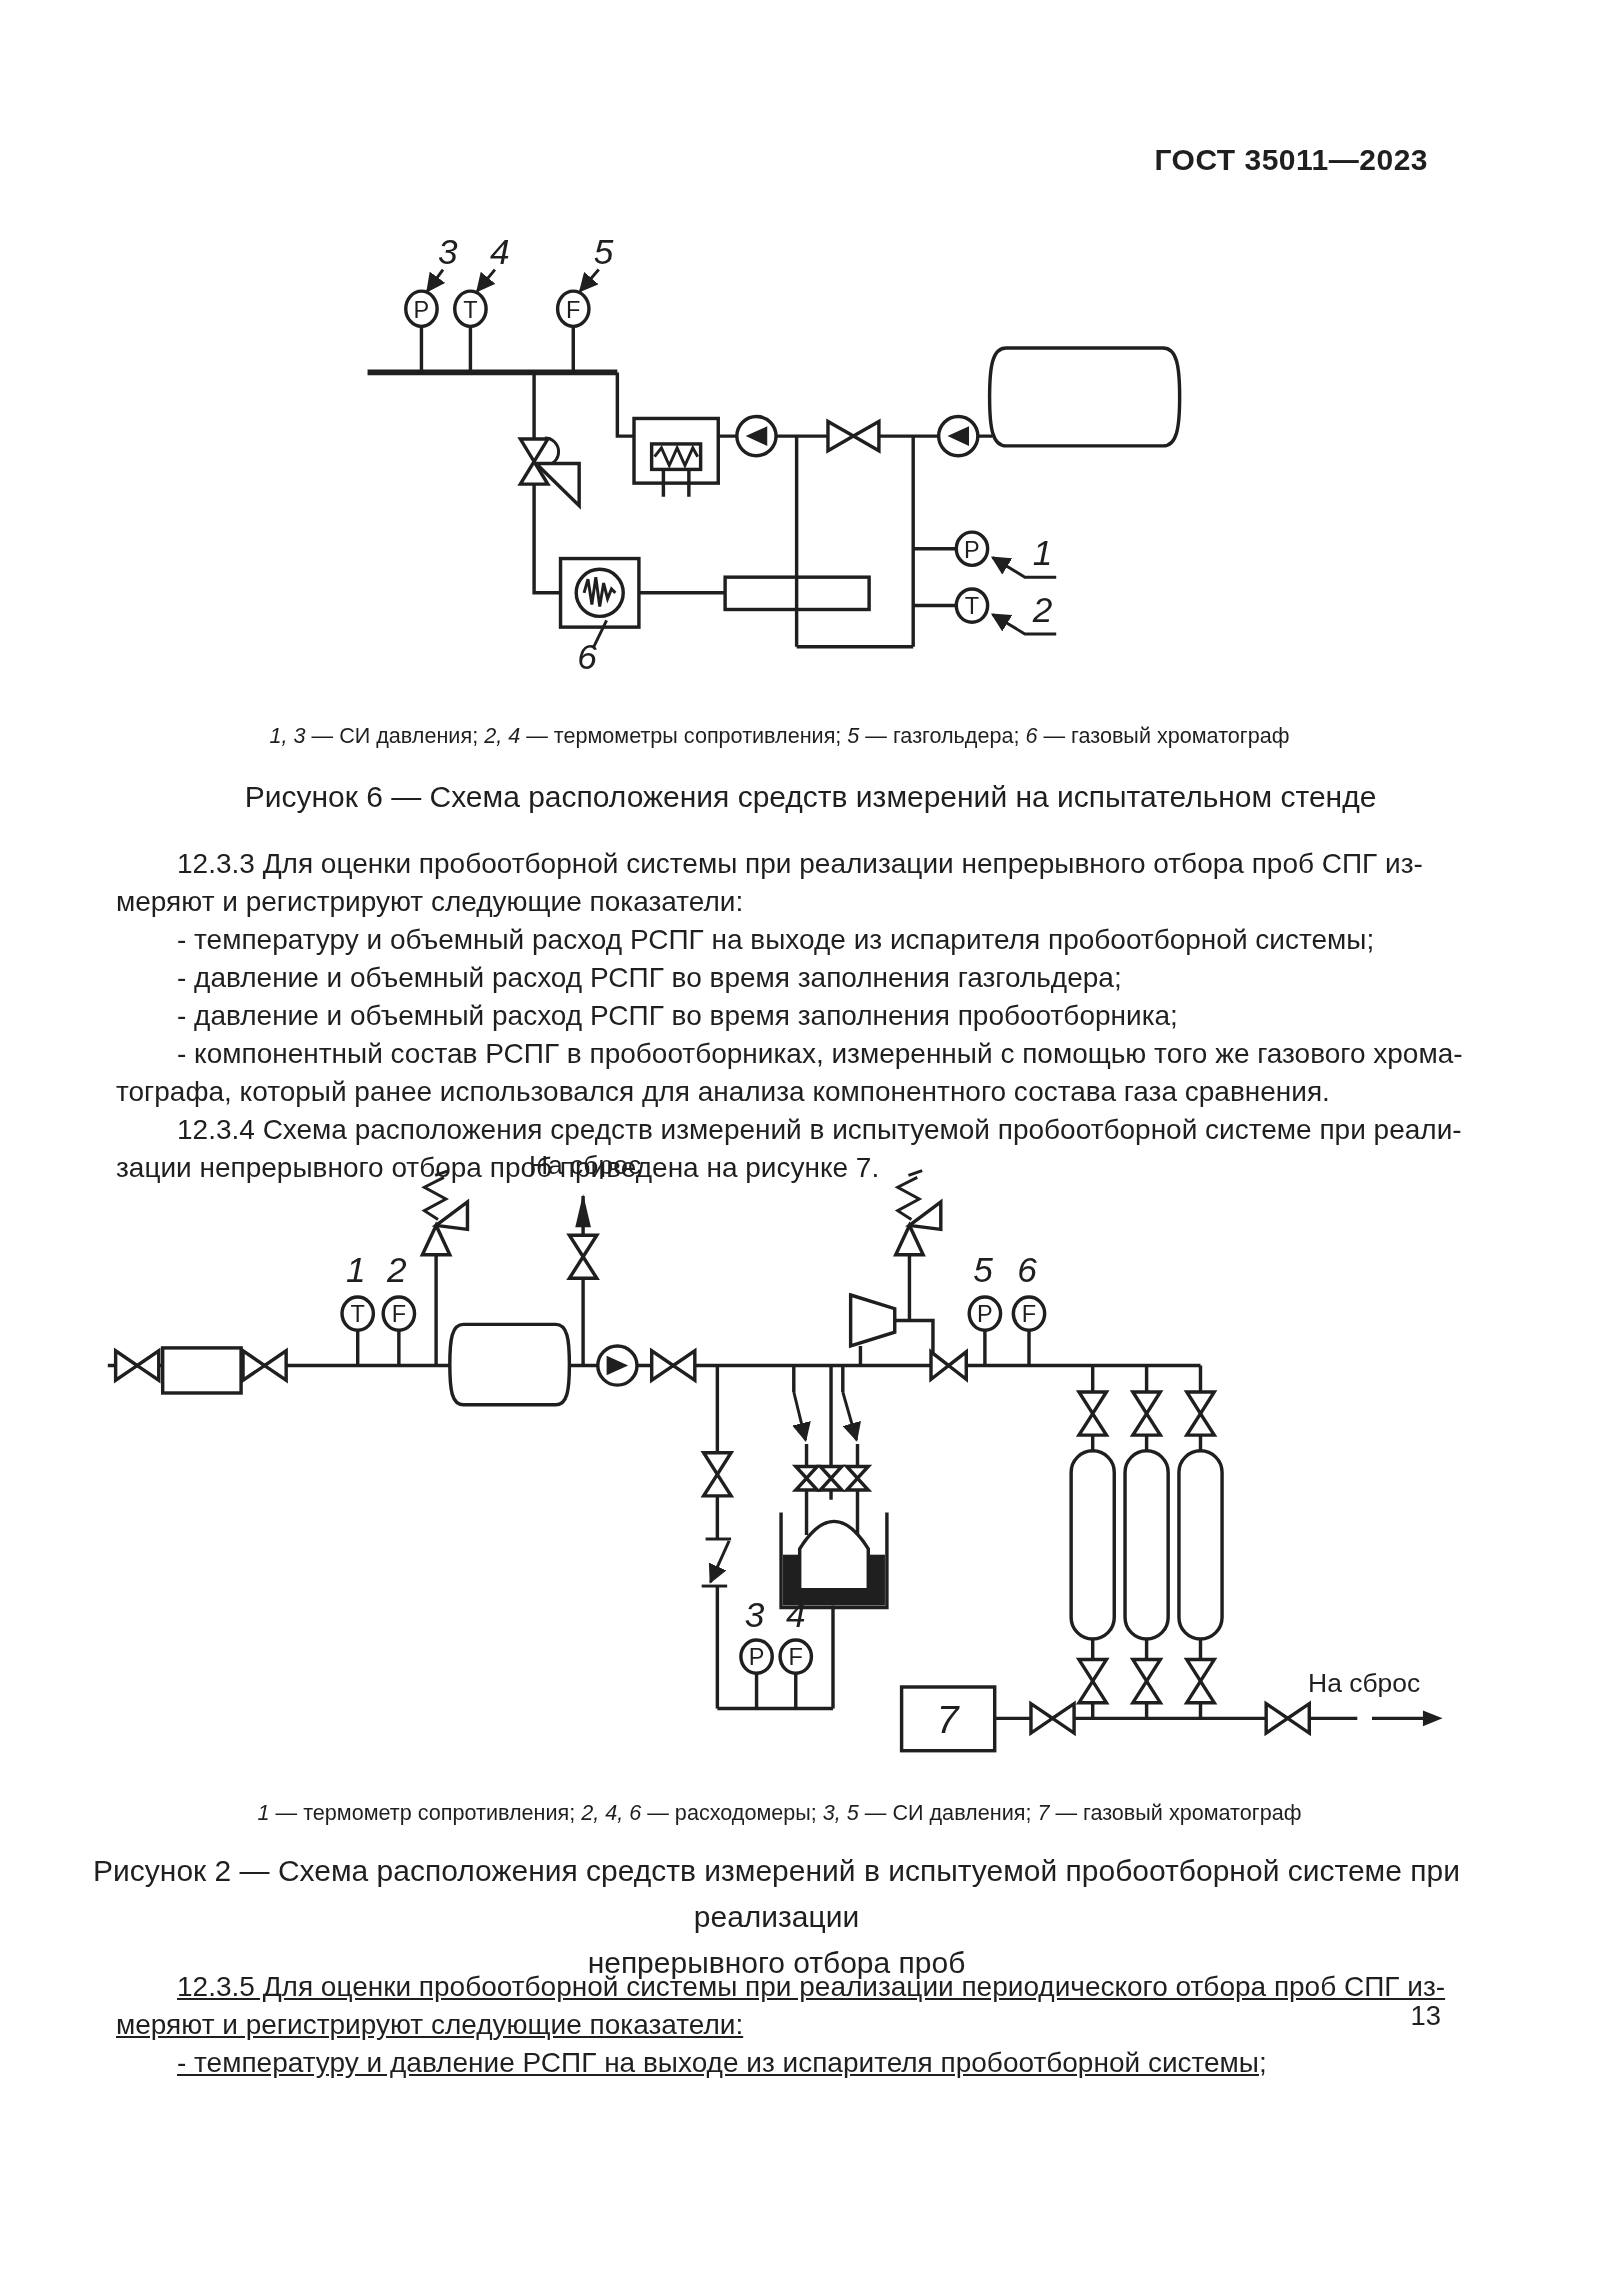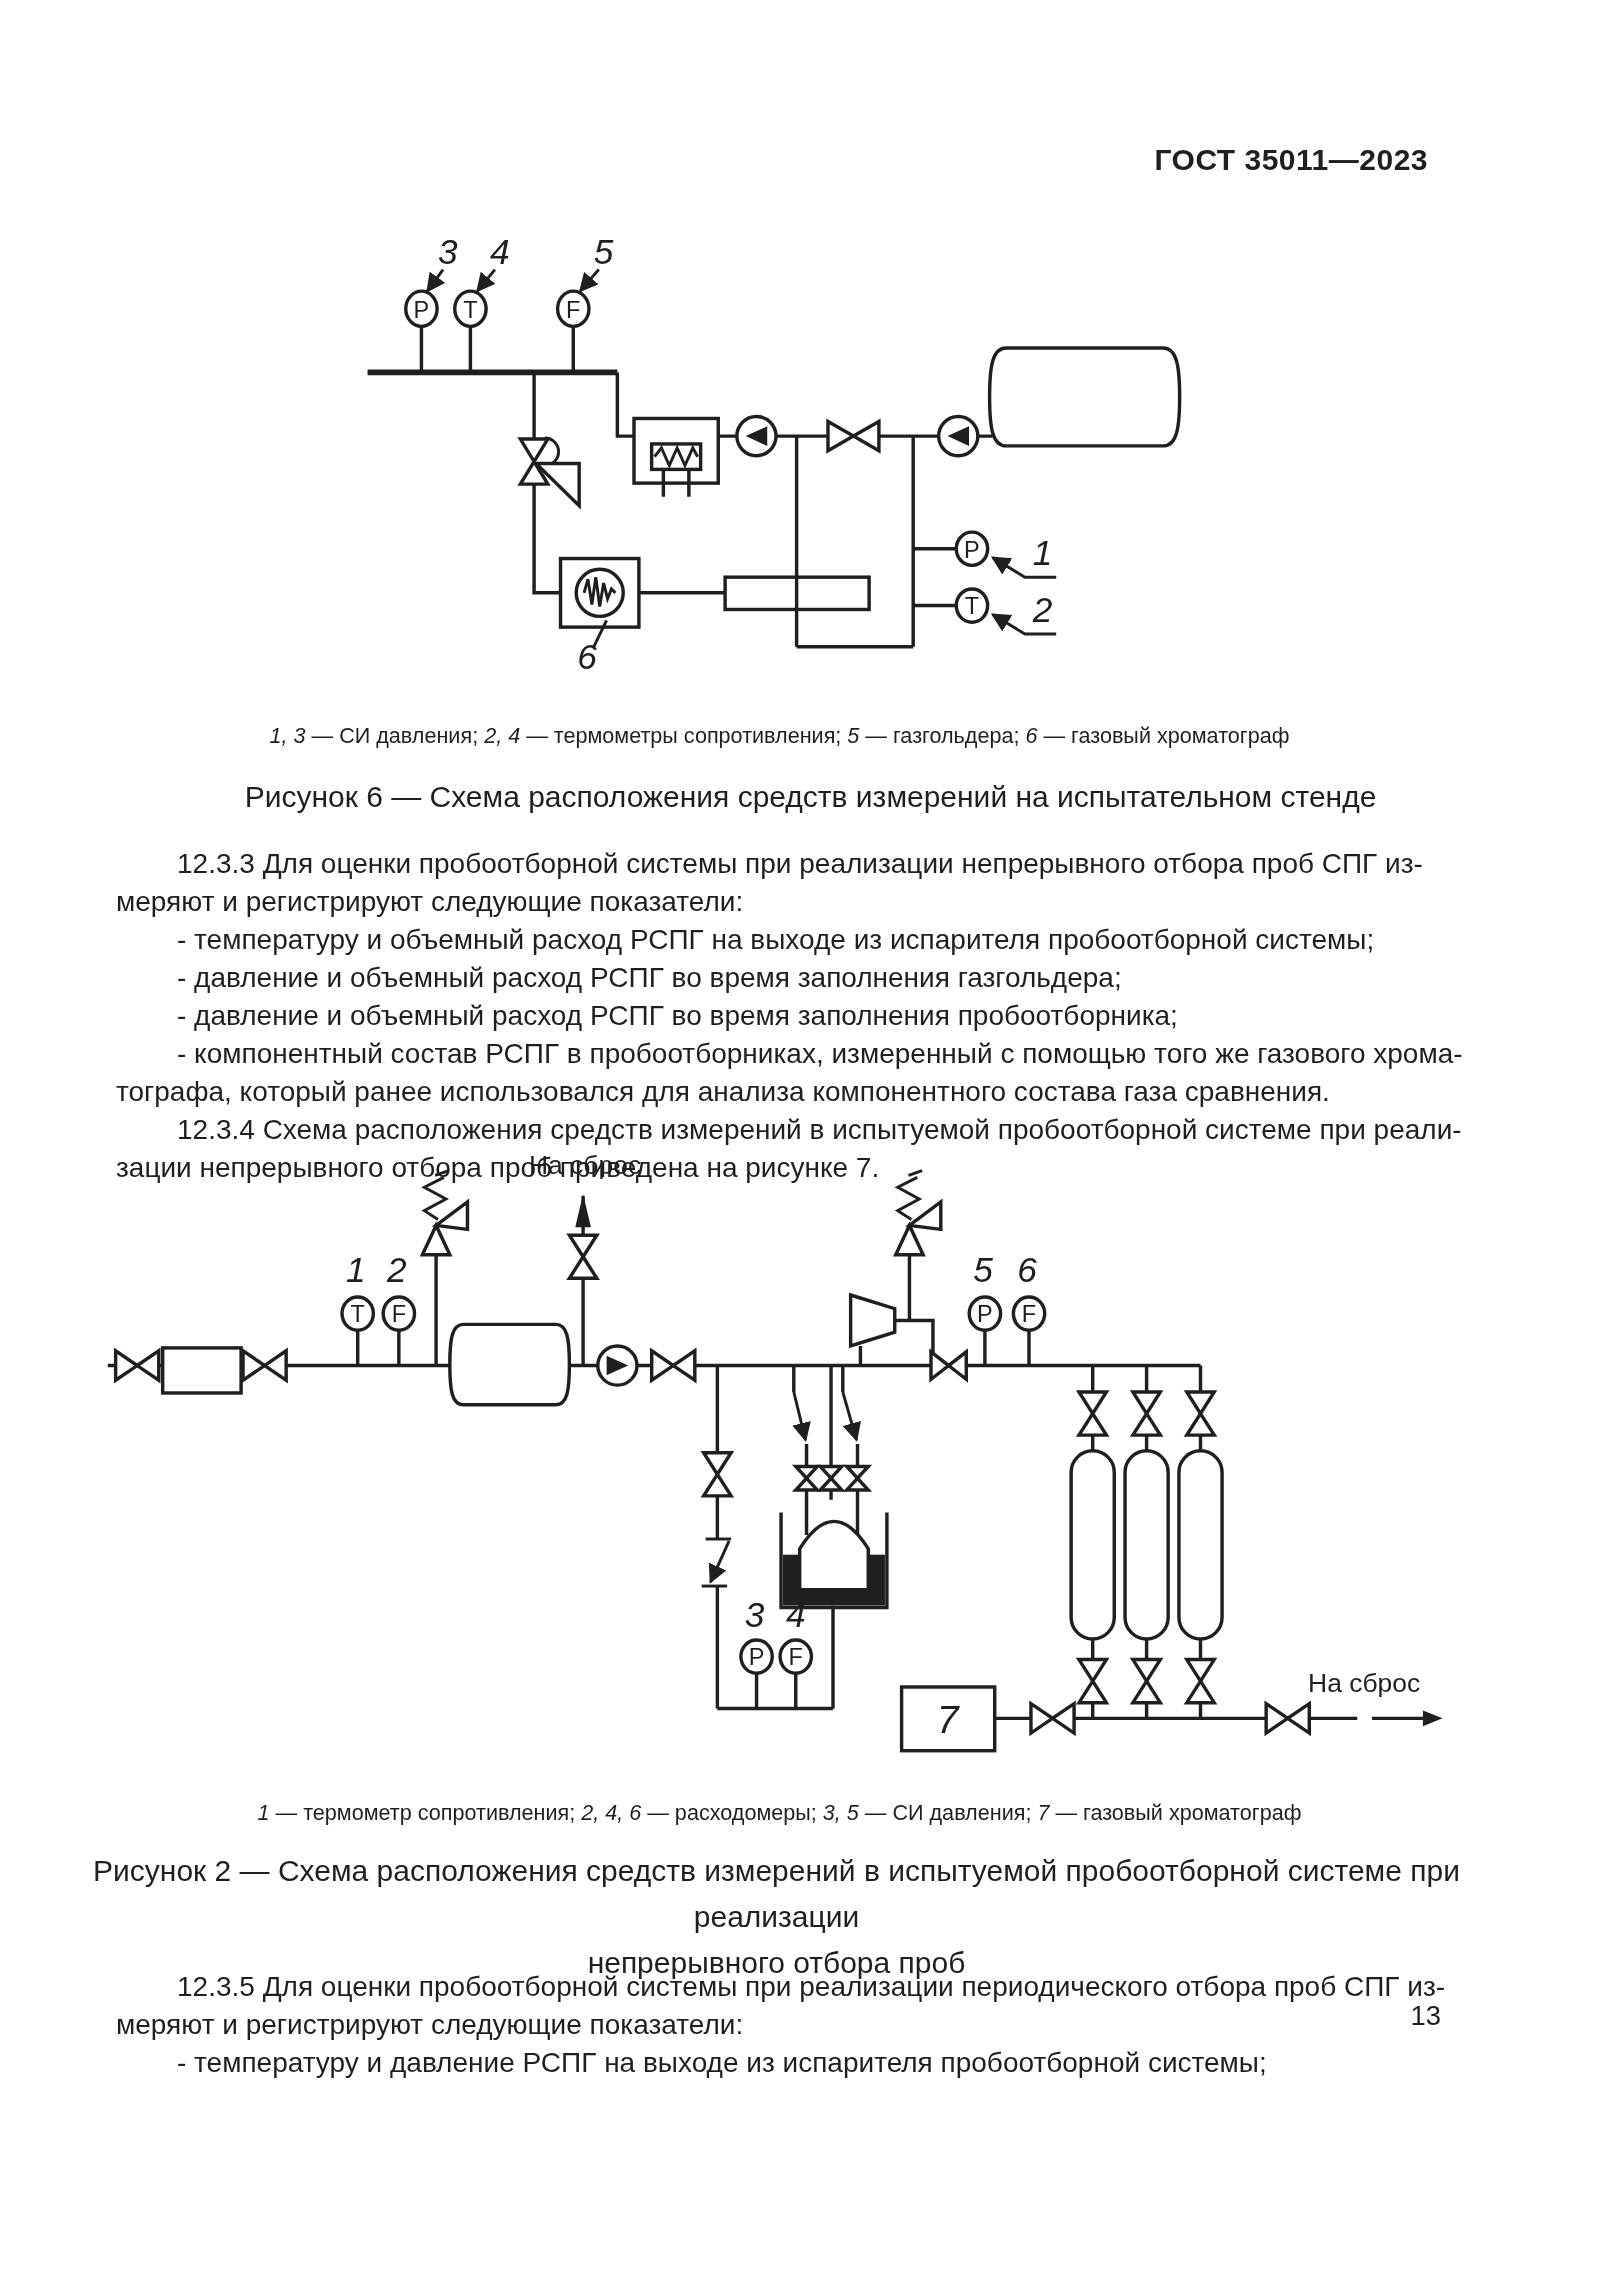--- a/index.html
+++ b/index.html
@@ -326,20 +326,20 @@
   </g>
   <text class="lbl" x="1292" y="558">На сброс</text>
 </svg>
 
 <div class="abs cap" style="left:59px;top:1800px;width:1441px;"><i class="seg">1</i><span class=""> — термометр сопротивления; </span><i class="seg">2, 4, 6</i><span class=""> — расходомеры; </span><i class="seg">3, 5</i><span class=""> — СИ давления; </span><i class="seg">7</i><span class=""> — газовый хроматограф</span></div>
 <div class="abs figtitle" style="left:64px;top:1848px;width:1425px;">
   <div>Рисунок 2 — Схема расположения средств измерений в испытуемой пробоотборной системе при реализации</div>
   <div>непрерывного отбора проб</div>
 </div>
 
-<div class="abs bodytext" style="left:116px;top:1968px;width:1411px;">
+<div class="abs bodytext" style="left:116px;top:1968px;width:1411px;text-decoration:underline;">
     <div class="tline ind">12.3.5 Для оценки пробоотборной системы при реализации периодического отбора проб СПГ из-</div>
     <div class="tline">меряют и регистрируют следующие показатели:</div>
     <div class="tline ind">- температуру и давление РСПГ на выходе из испарителя пробоотборной системы;</div>
   </div>
 
 <div class="abs pagenum" style="top:2000px;right:180px;">13</div>
 
 
 </body></html>

